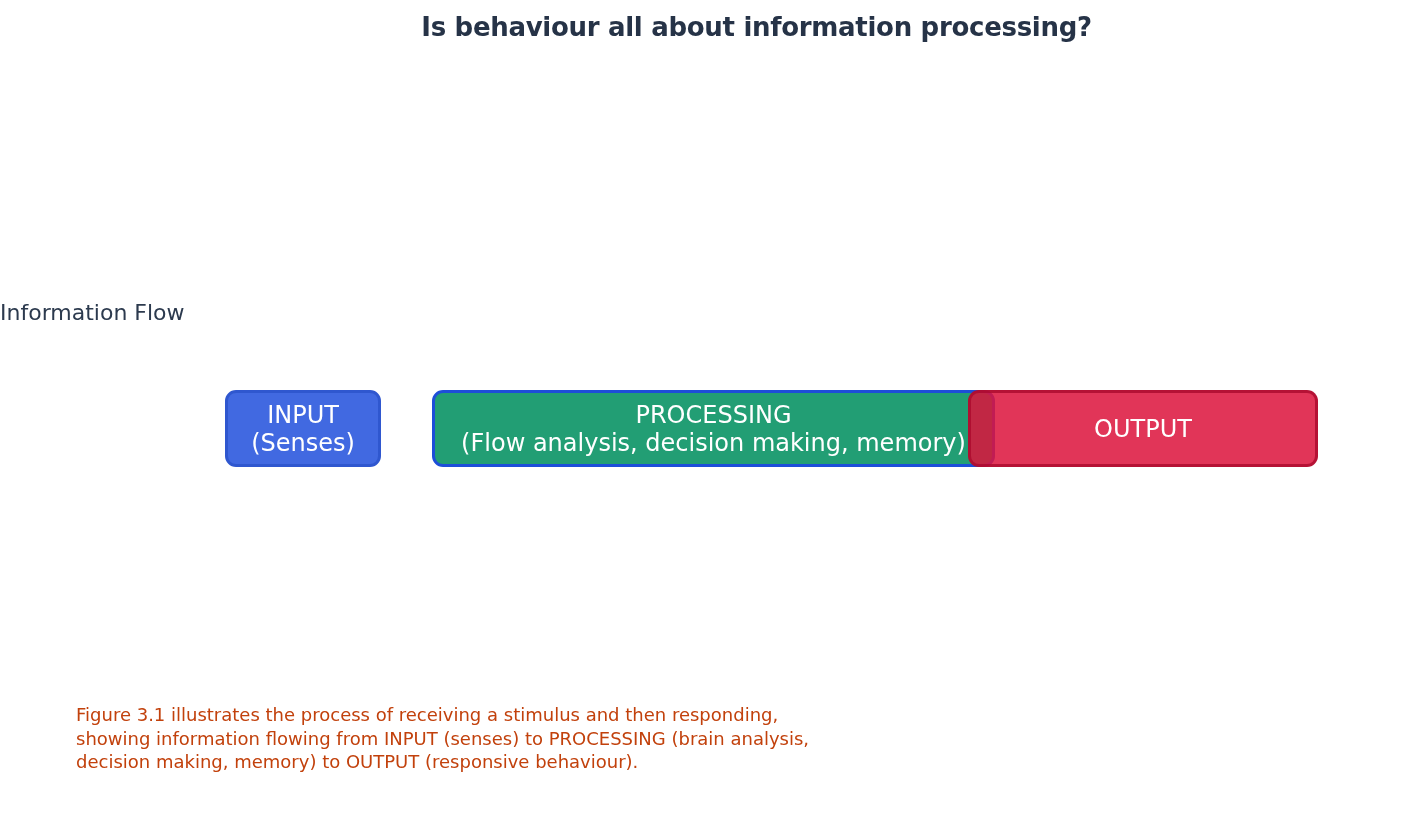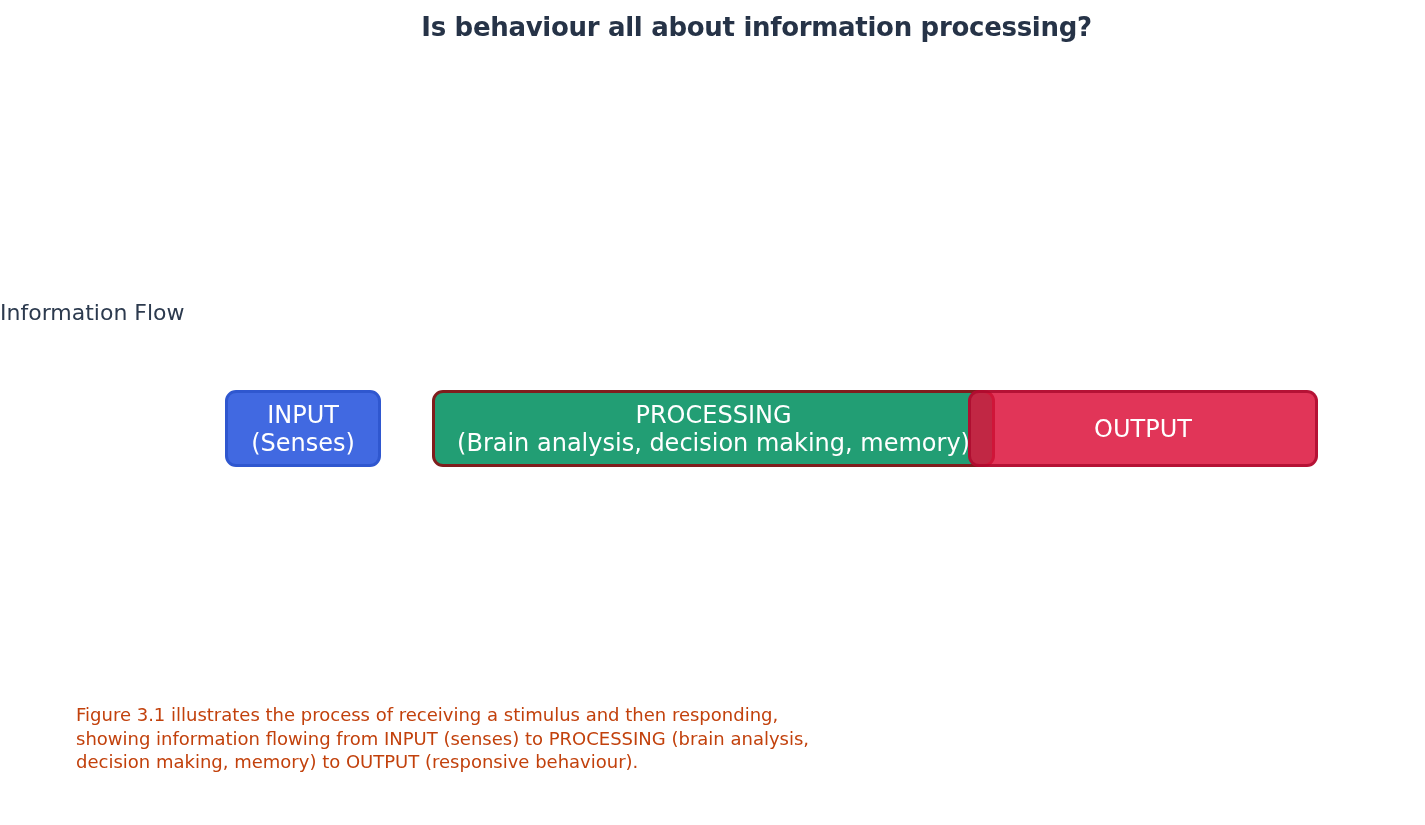--- a/index.html
+++ b/index.html
@@ -52,21 +52,21 @@
     left: 225px;
     width: 156px;
     background: #4169e1;
     border: 3px solid #2f57cf;
     z-index: 1;
   }
   .box-processing {
     left: 432px;
     width: 563px;
     background: #229e74;
-    border: 3px solid #7f1d1d;
+    border: 3px solid #1d4ed8;
     z-index: 1;
   }
   .box-output {
     left: 968px;
     width: 350px;
     background: rgba(220, 20, 60, 0.86);
     border: 3px solid rgba(170, 10, 45, 0.80);
     z-index: 2;
   }
   .caption {
@@ -88,21 +88,21 @@
 
   <div class="subtitle">Information Flow</div>
 
   <div class="box box-input">
     <span>INPUT</span>
     <span>(Senses)</span>
   </div>
 
   <div class="box box-processing">
     <span>PROCESSING</span>
-    <span>(Brain analysis, decision making, memory)</span>
+    <span>(Flow analysis, decision making, memory)</span>
   </div>
 
   <div class="box box-output">
     <span>OUTPUT</span>
   </div>
 
   <div class="caption">
     <div>Figure 3.1 illustrates the process of receiving a stimulus and then responding,</div>
     <div>showing information flowing from INPUT (senses) to PROCESSING (brain analysis,</div>
     <div>decision making, memory) to OUTPUT (responsive behaviour).</div>

